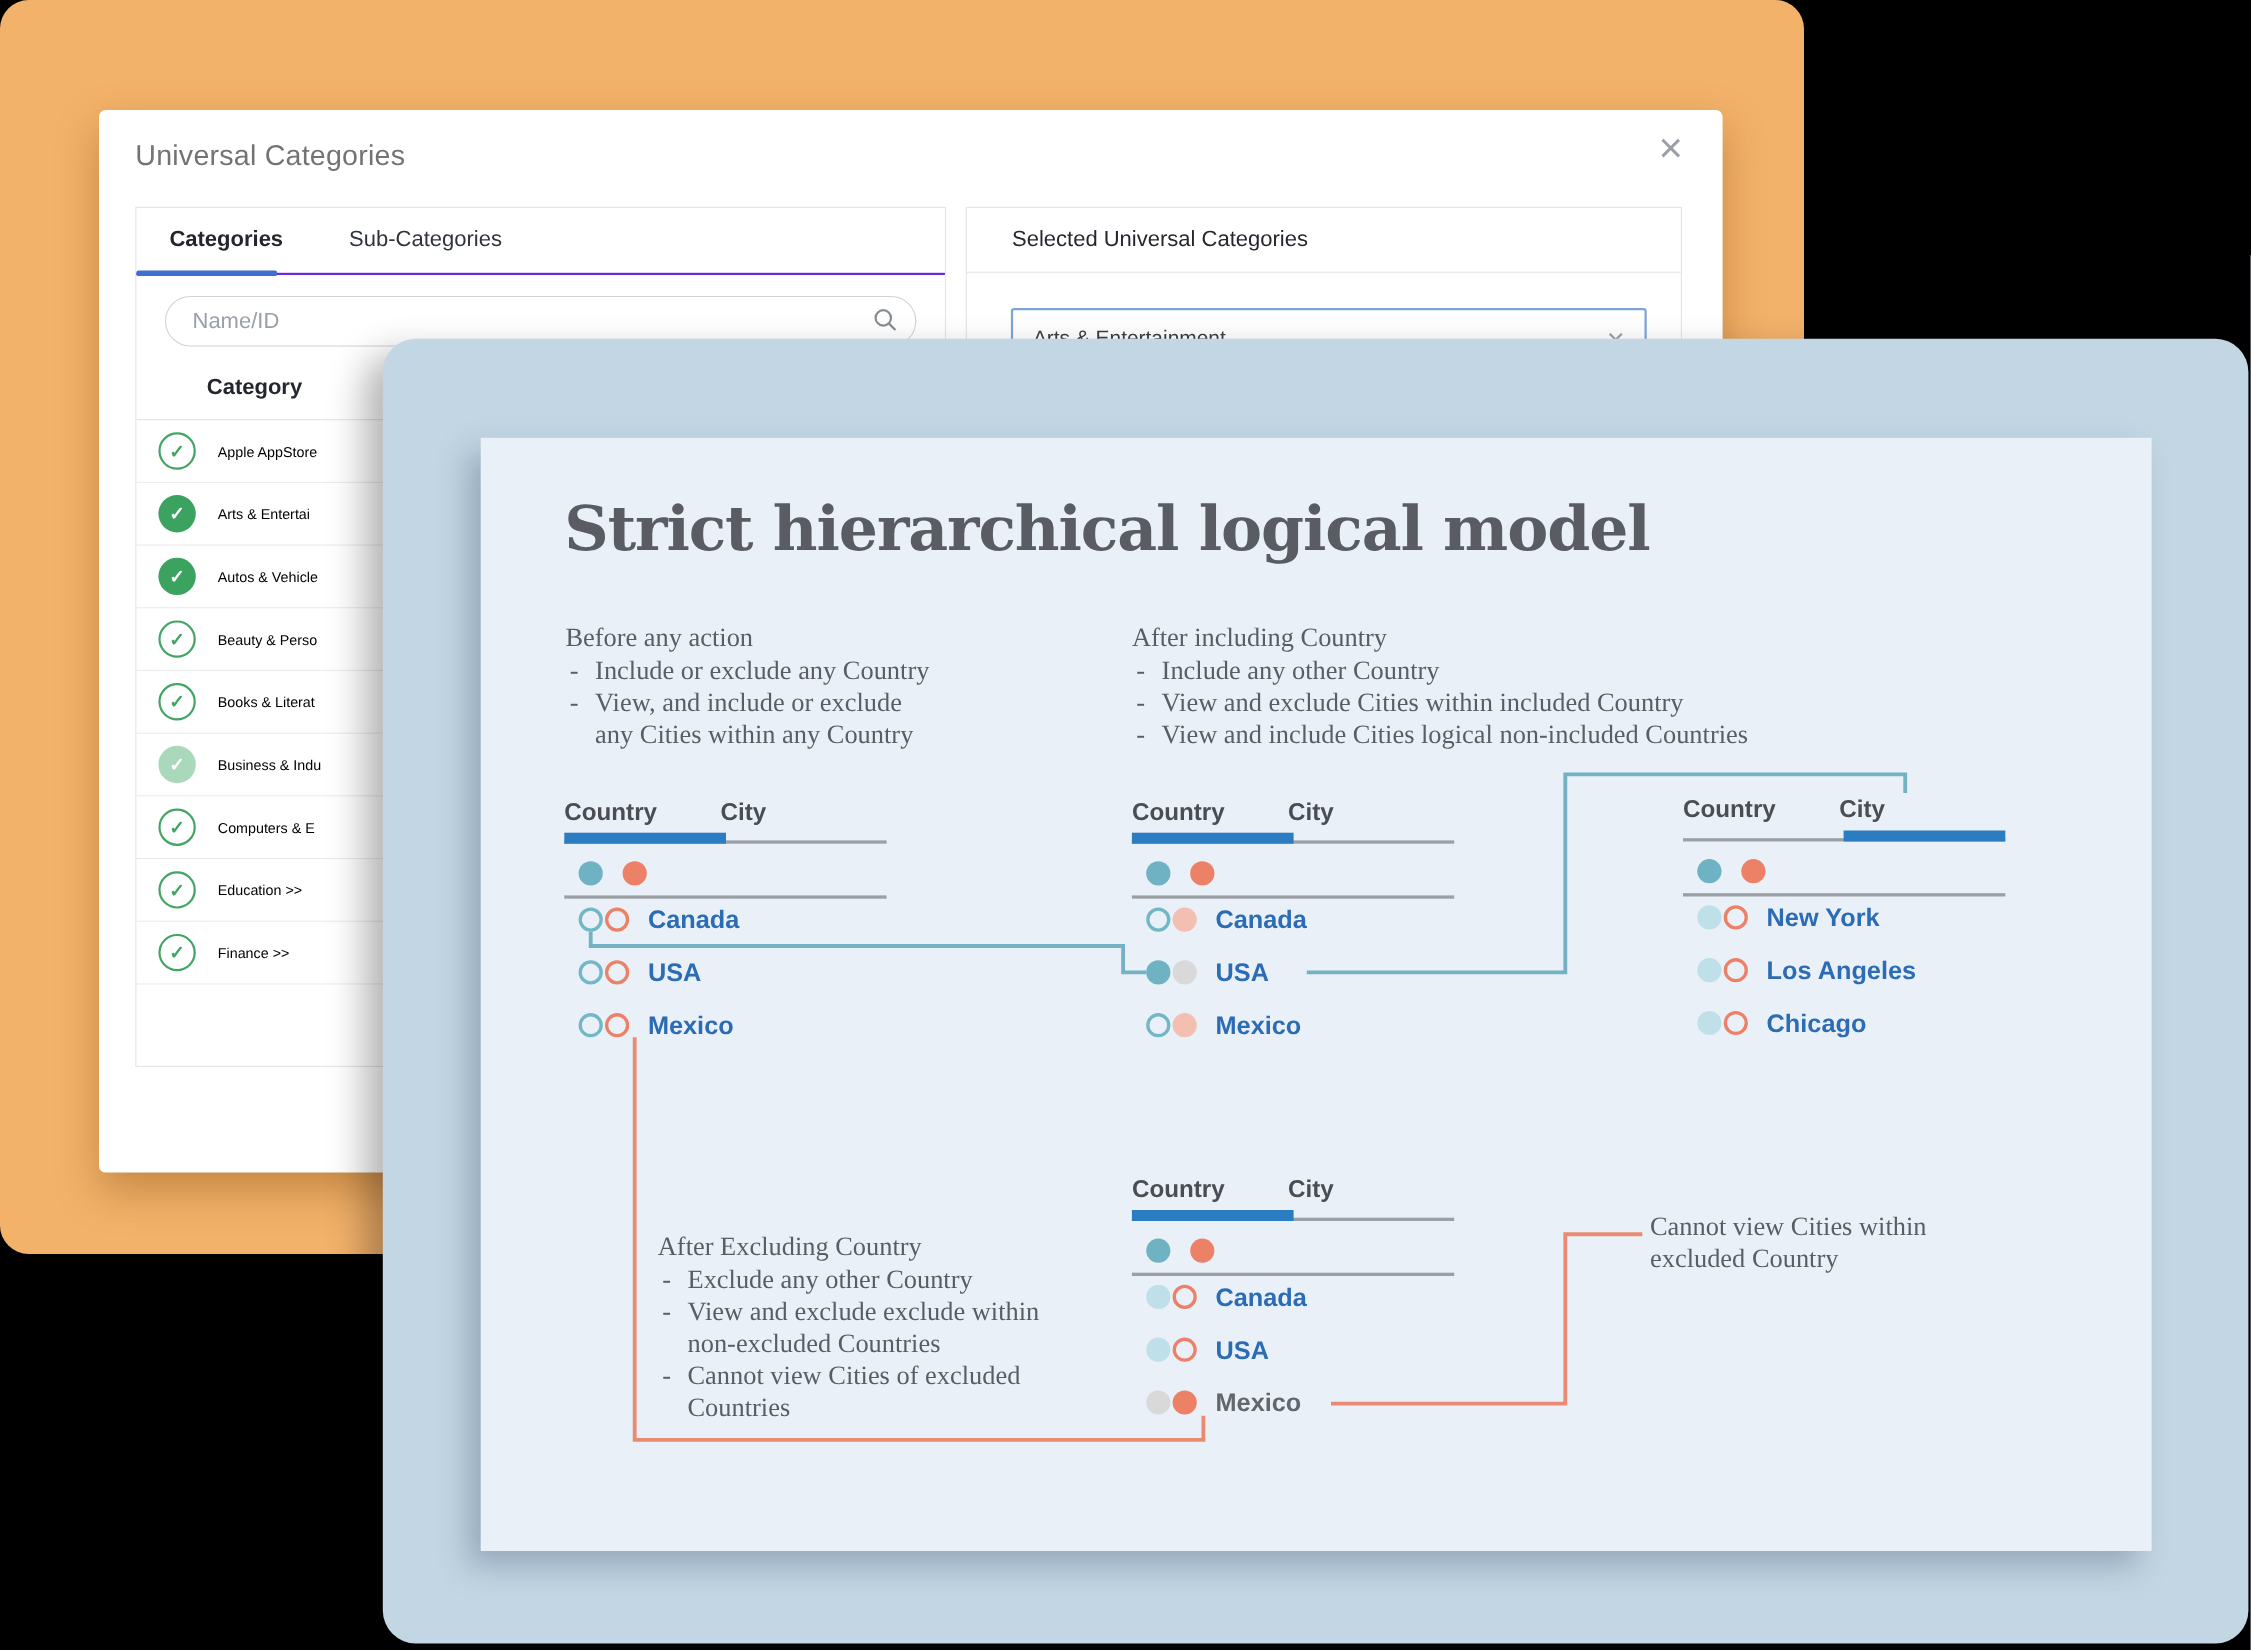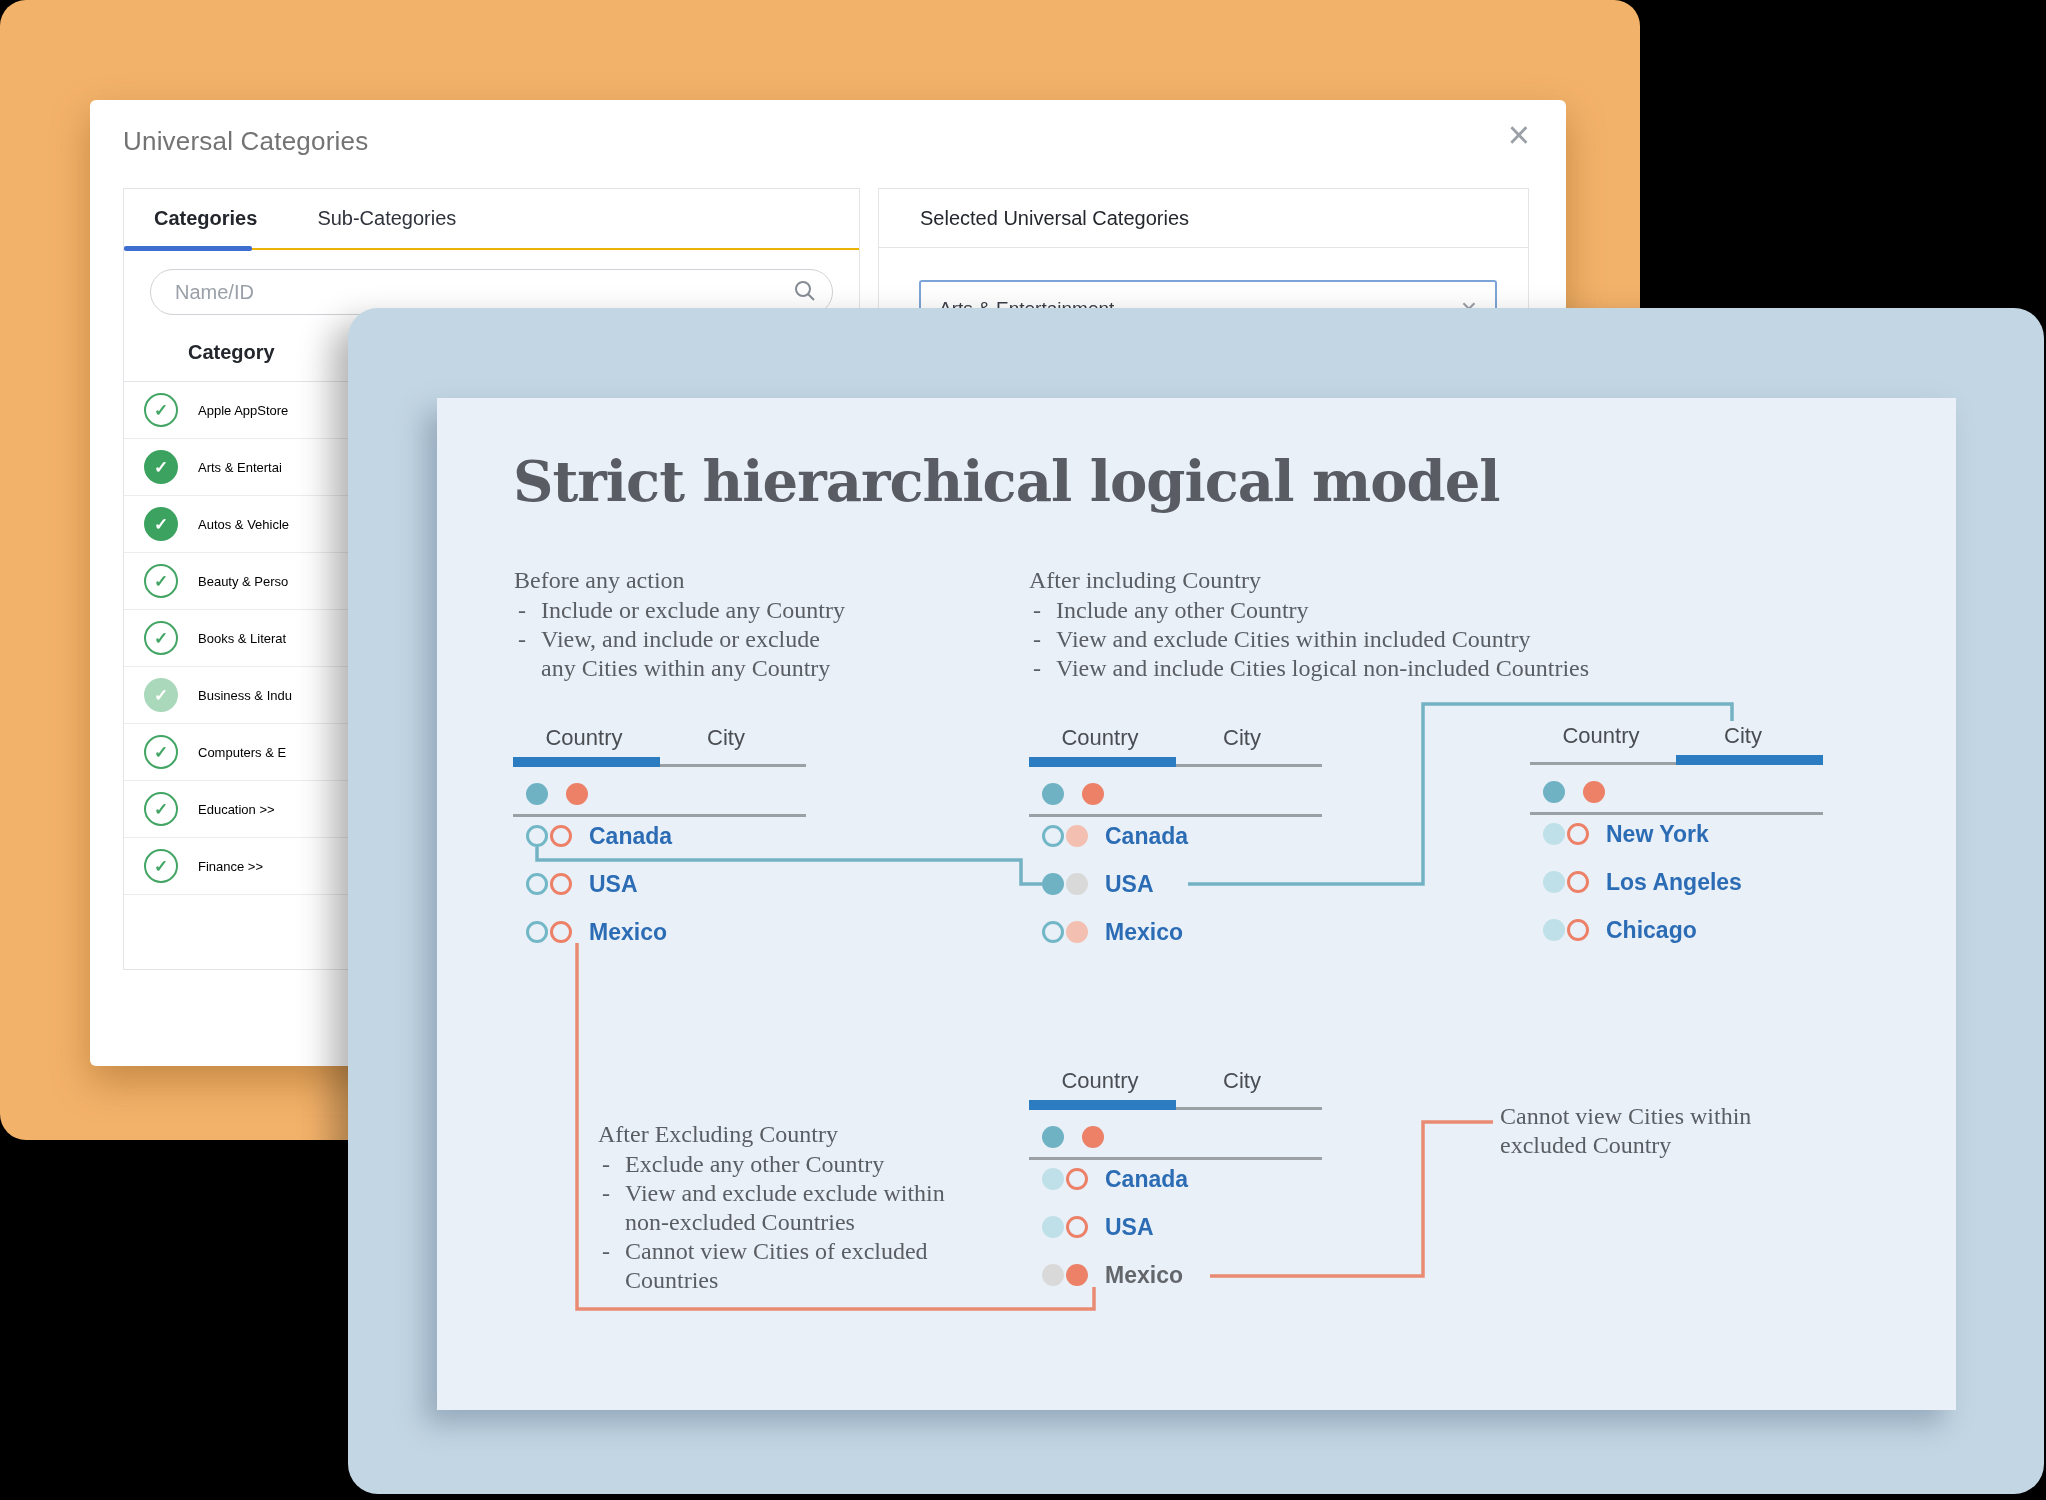--- a/index.html
+++ b/index.html
@@ -13,21 +13,21 @@
   
   .modal{left:90px;top:100px;width:1476px;height:966px;background:#fff;border-radius:6px;z-index:2;
          box-shadow:0 16px 38px rgba(120,70,10,.38)}
   .modal-title{left:33px;top:26px;font-size:26px;color:#737373;letter-spacing:.2px}
   .modal-close{right:36px;top:16px;font-size:38px;color:#9aa0a6;line-height:1;cursor:pointer;font-weight:300}
 
   .panel{border:1px solid #e3e4e7;background:#fff}
   .panel-left{left:33px;top:88px;width:735px;height:780px}
   .panel-right{left:788px;top:88px;width:649px;height:780px}
 
-  .tabs-row{height:59px;border-bottom:2px solid #eab308;position:relative;display:flex;align-items:center}
+  .tabs-row{height:59px;border-bottom:2px solid #6d28d9;position:relative;display:flex;align-items:center}
   .tab{padding:0 30px;font-size:20px;color:#2f333b;cursor:pointer}
   .tab.active{font-weight:bold;color:#23262c}
   .tab-underline{position:absolute;left:0;bottom:-3px;width:128px;height:5px;background:#3e6ed0;border-radius:2px}
 
   .search-wrap{margin:19px 26px 0;position:relative}
   .search-input{height:44px;border:1.5px solid #cfd2d6;border-radius:23px;font-size:20px;color:#9aa0a8;
                 display:flex;align-items:center;padding:0 52px 0 24px;background:#fff}
   .search-icon{position:absolute;right:16px;top:10px}
 
   .th{height:58px;margin-top:8px;display:flex;align-items:center;padding-left:64px;font-size:20px;
@@ -61,21 +61,21 @@
   .bullet{position:relative;padding-left:27px}
   .bullet::before{content:"-";position:absolute;left:4px}
   .note-before{left:77px;top:168px;width:345px}
   .note-after-include{left:592px;top:168px;width:580px}
   .note-after-exclude{left:161px;top:722px;width:395px}
   .callout{left:1063px;top:704px;width:335px}
 
   .widget{width:294px;height:240px}
   .w1{left:76px;top:321px}.w2{left:592px;top:321px}.w3{left:1093px;top:319px}.w4{left:592px;top:664px}
   .wtabs{position:absolute;top:6px;left:0;width:100%;display:flex}
-  .wtab{width:142px;text-align:center;font-size:22px;font-weight:normal;color:#4a4d52}
+  .wtab{width:142px;font-size:22px;font-weight:bold;color:#4a4d52}
   .wbar{position:absolute;top:38px;left:0;width:293px;height:10px}
   .wbar-base{position:absolute;bottom:0;left:0;width:100%;height:3px;background:#9aa0a4}
   .wbar-active{position:absolute;top:0;height:10px;width:147px;background:#2c7cc2}
   .widget[data-active="country"] .wbar-active{left:0}
   .widget[data-active="city"] .wbar-active{right:0}
   .wlegend{position:absolute;top:64px;left:13px;display:flex;gap:18px}
   .wsep{position:absolute;top:95px;left:0;width:293px;height:3px;background:#9aa0a4}
   .wrow{position:absolute;left:13px;display:flex;align-items:center;gap:2px;height:22px}
   .r0{top:106px}.r1{top:154px}.r2{top:202px}
   .dot{width:22px;height:22px;border-radius:50%;box-sizing:border-box;flex:0 0 auto}

